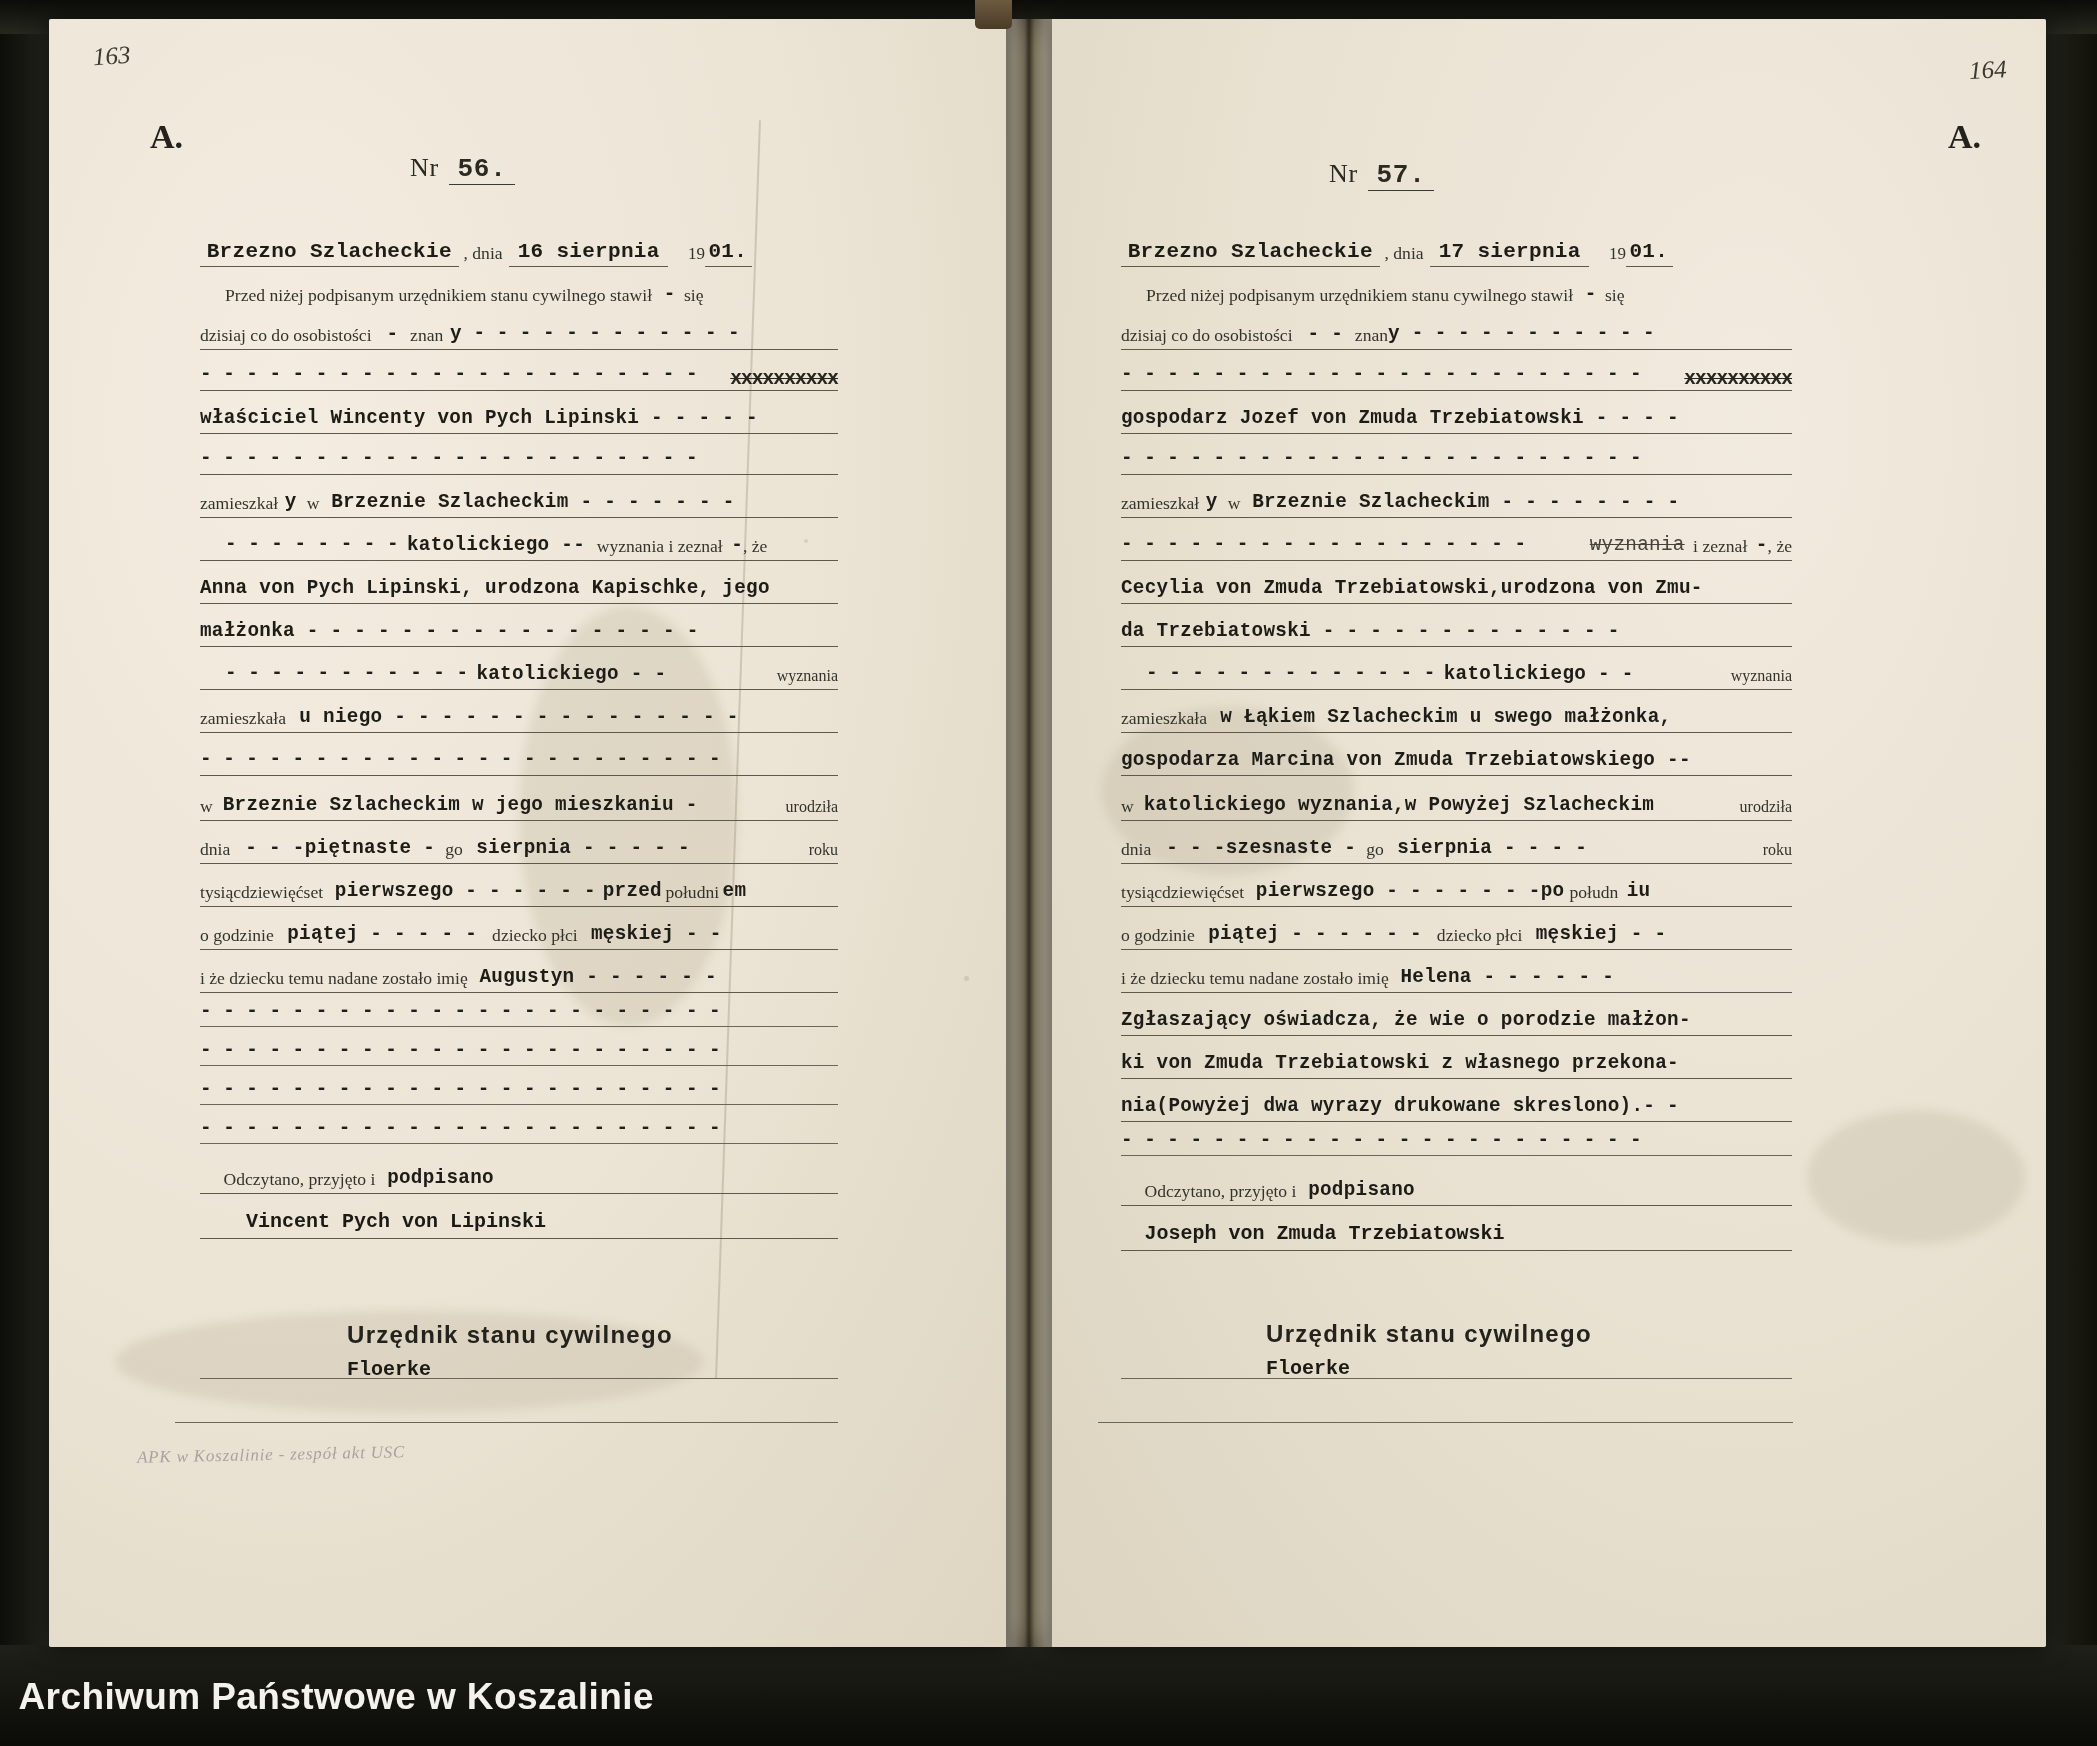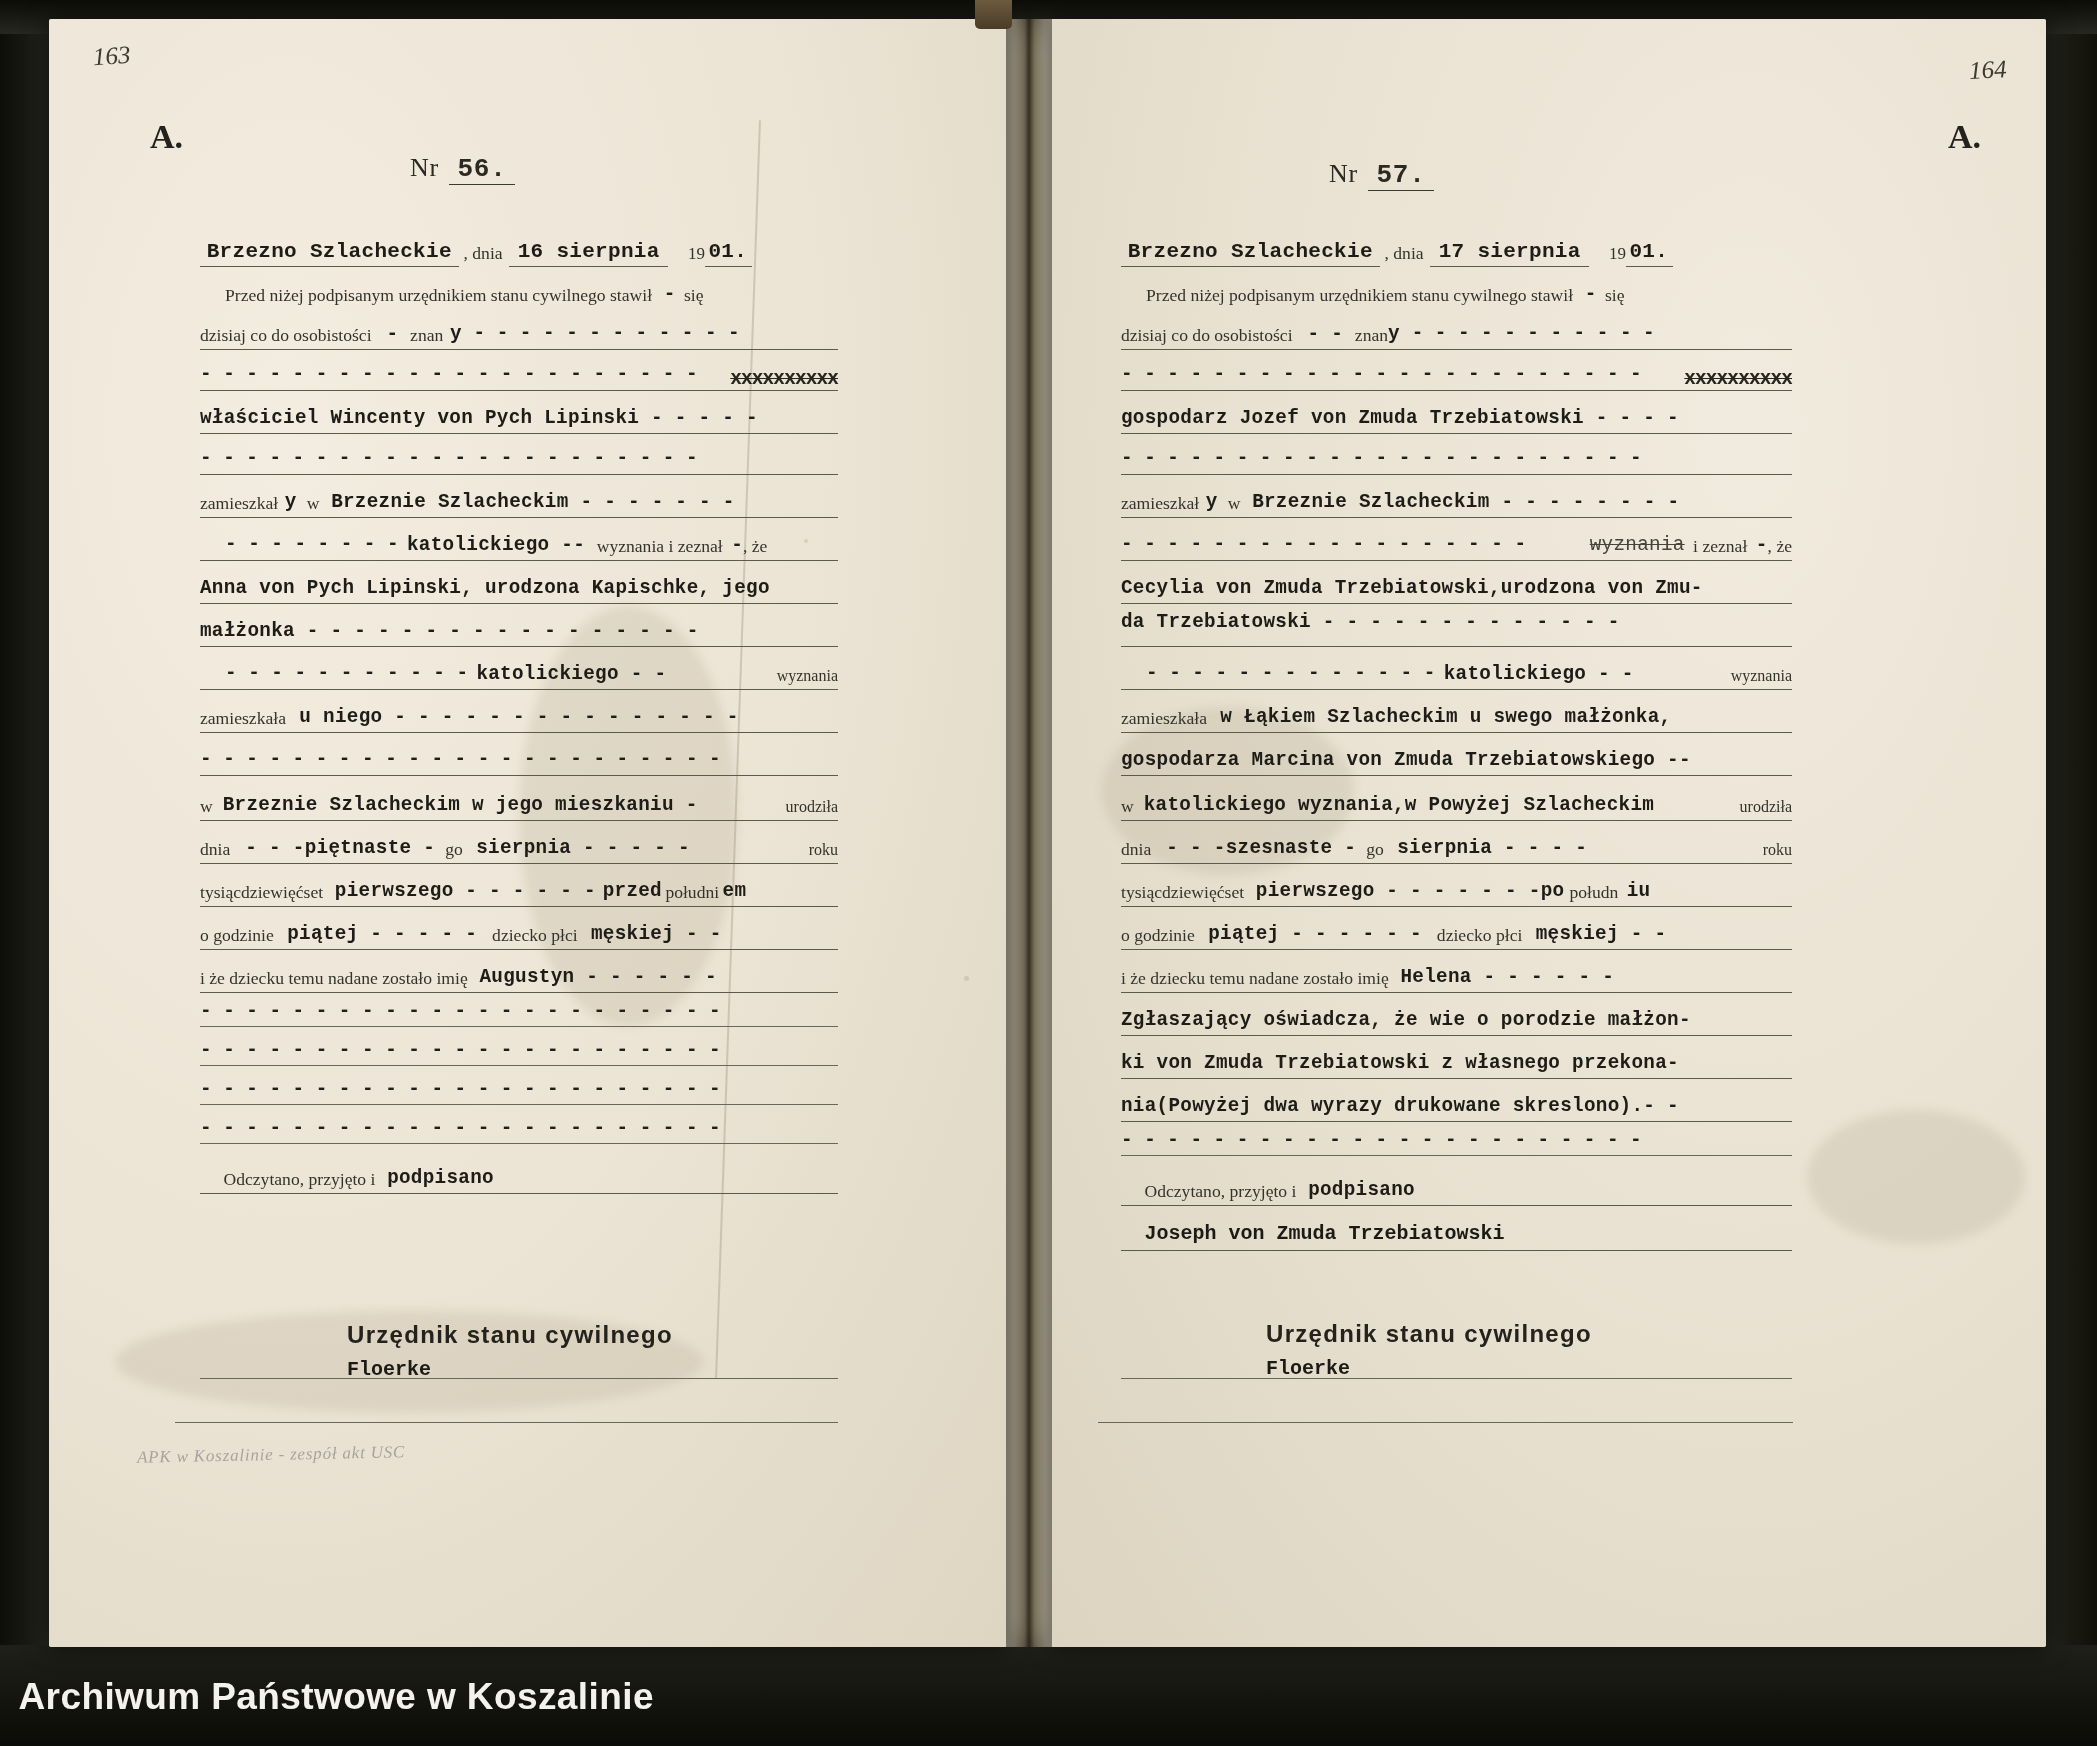--- a/index.html
+++ b/index.html
@@ -435,20 +435,24 @@
           <div class="dsh">- - - - - - - - - - - - - - - - - - - - - - -</div>
           <div class="line"></div>
         </div>
 
         <div class="row ul" style="height:44px; padding-left:23.5px;">
           <span class="printed">Odczytano, przyjęto i</span>
           <span class="typed" style="padding-left:11.7px;">podpisano</span>
           <span class="grow"></span>
         </div>
 
+        <div class="row ul" style="height:44px;">
+          <span class="sig-name">Vincent Pych von Lipinski</span>
+          <span class="grow"></span>
+        </div>
       </div>
 
       <div class="official" style="left:298px; top:1302px;">Urzędnik stanu cywilnego</div>
       <div class="official-name" style="left:298px; top:1339px;">Floerke</div>
 
       <div class="footline" style="left:151px; top:1359px; width:638px;"></div>
       <div class="footline" style="left:126px; top:1403px; width:663px;"></div>
 
       <div class="pencil" style="left:88px; top:1426px;">APK w Koszalinie - zespół akt USC</div>
     </div>
@@ -527,21 +531,21 @@
           <span class="printed">i zeznał</span>
           <span class="typed" style="padding-left:8.4px;">-</span>
           <span class="printed">, że</span>
         </div>
 
         <div class="row ul" style="height:42px;">
           <span class="typed">Cecylia von Zmuda Trzebiatowski,urodzona von Zmu-</span>
           <span class="grow"></span>
         </div>
 
-        <div class="row ul" style="height:42px;align-items:center;">
+        <div class="row ul" style="height:42px;">
           <span class="typed">da Trzebiatowski - - - - - - - - - - - - -</span>
           <span class="grow"></span>
         </div>
 
         <div class="row ul" style="height:42px;">
           <span class="dashes" style="padding-left:25px;">- - - - - - - - - - - - -</span>
           <span class="typed" style="padding-left:8.4px;">katolickiego - -</span>
           <span class="grow"></span>
           <span class="printed sm">wyznania</span>
         </div>

